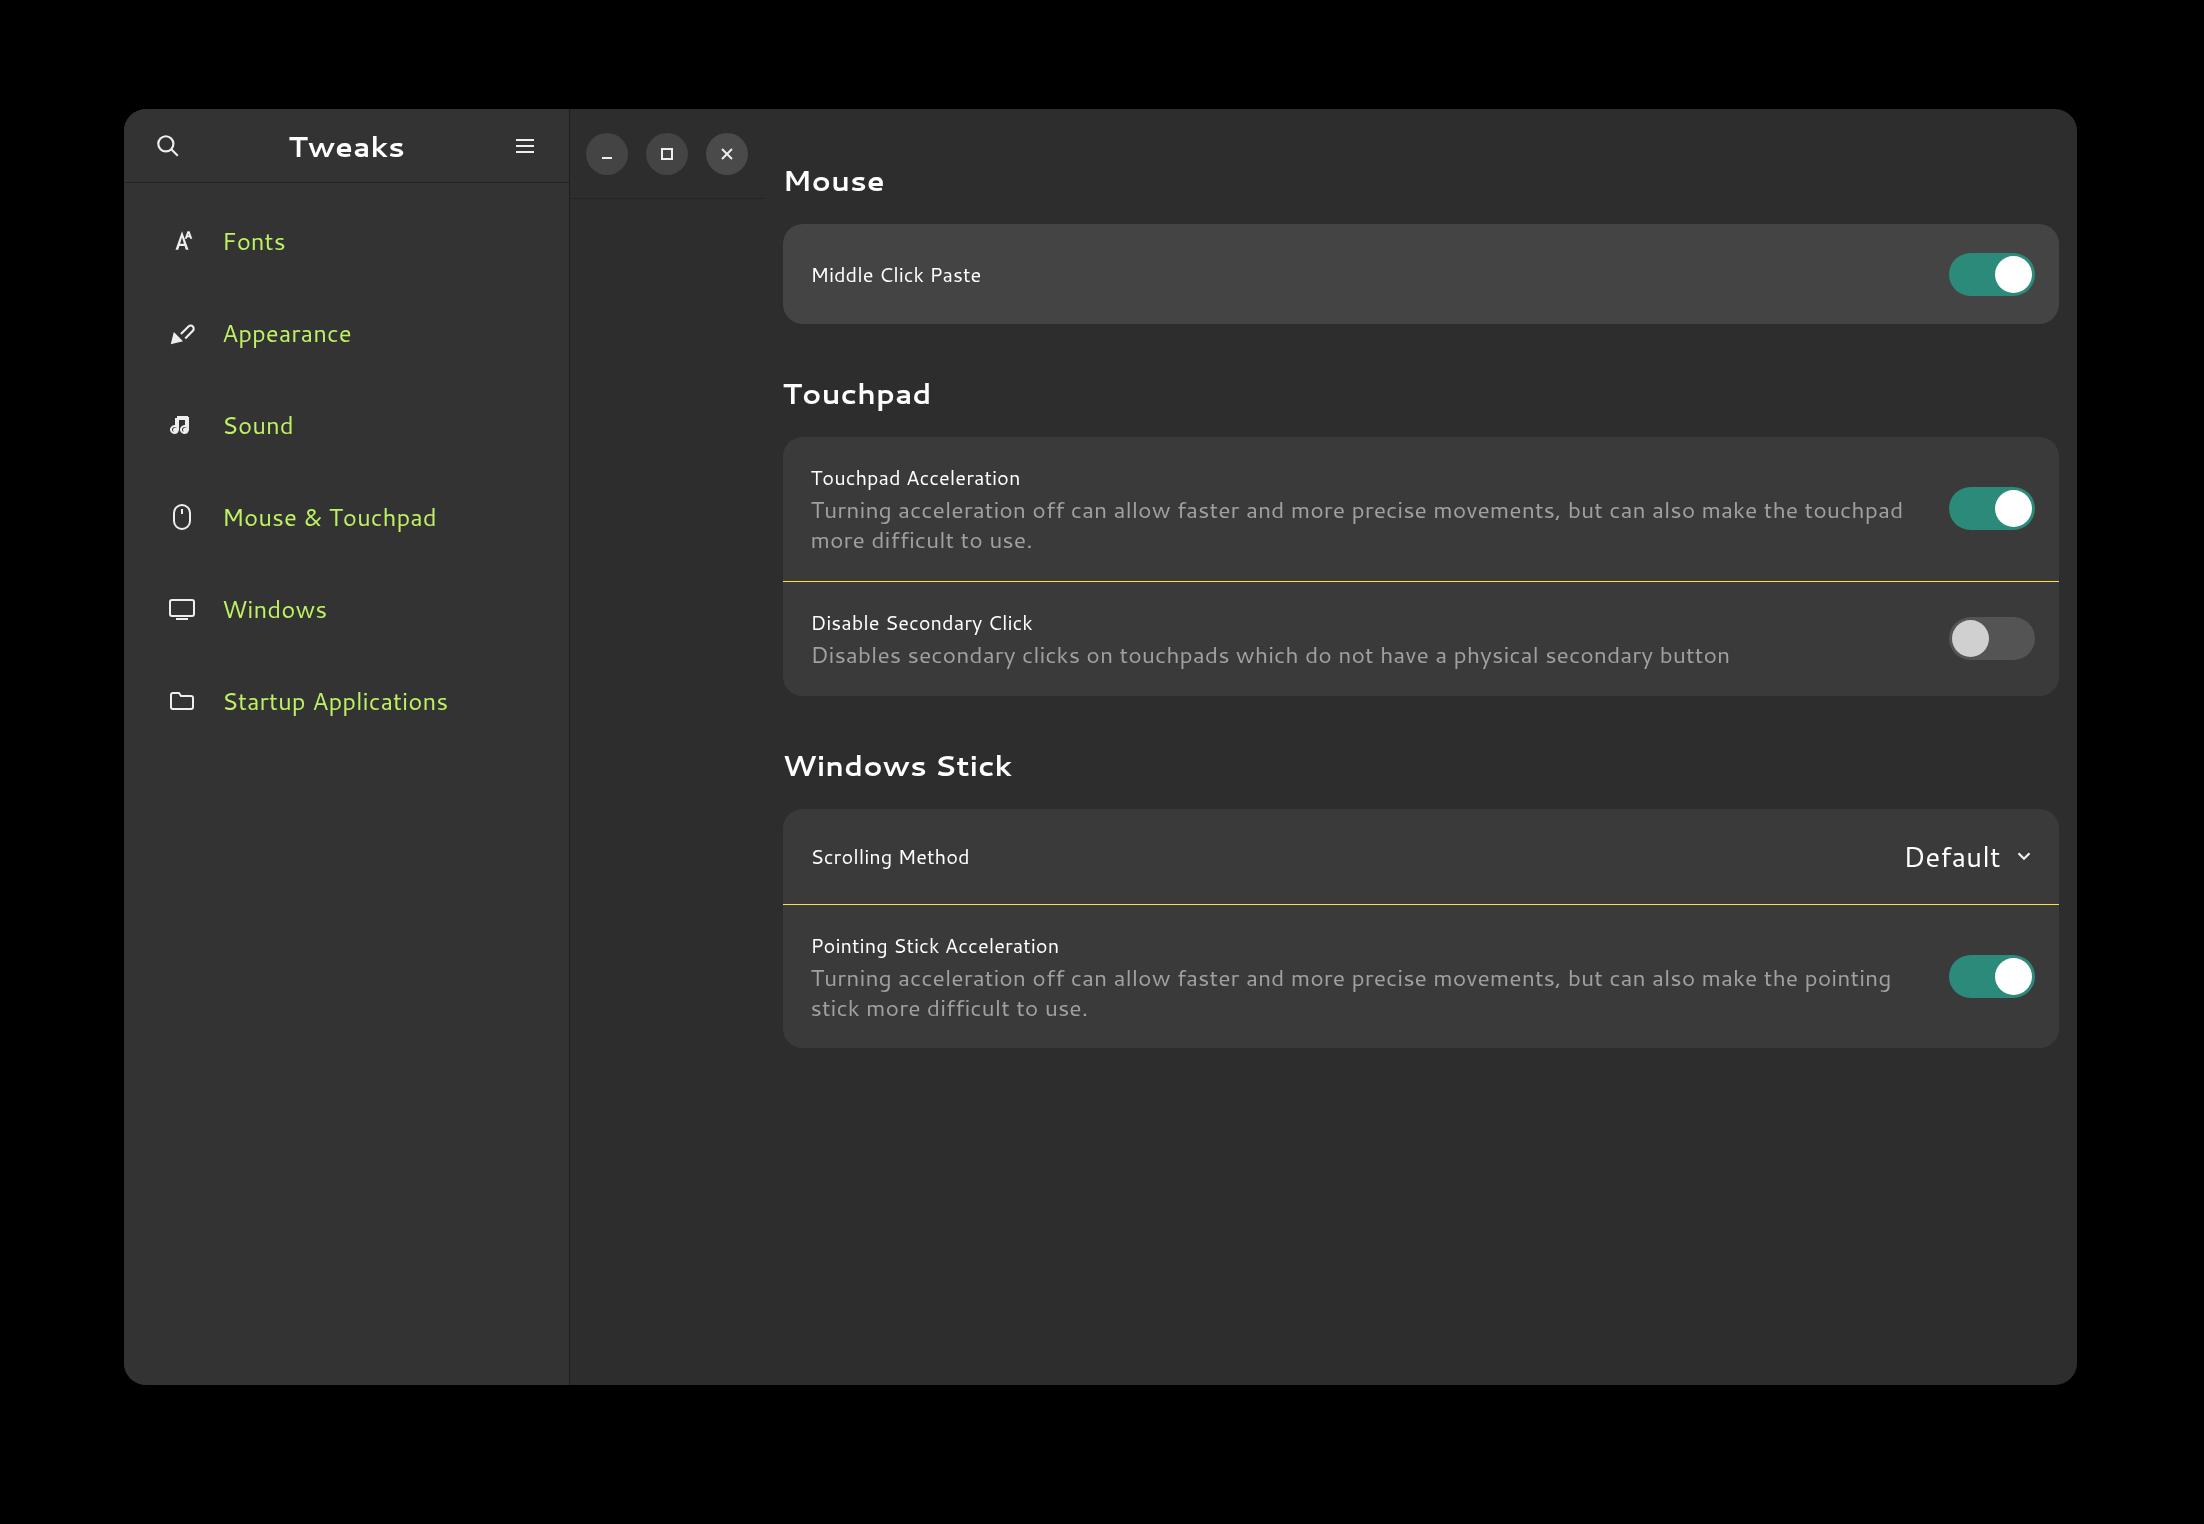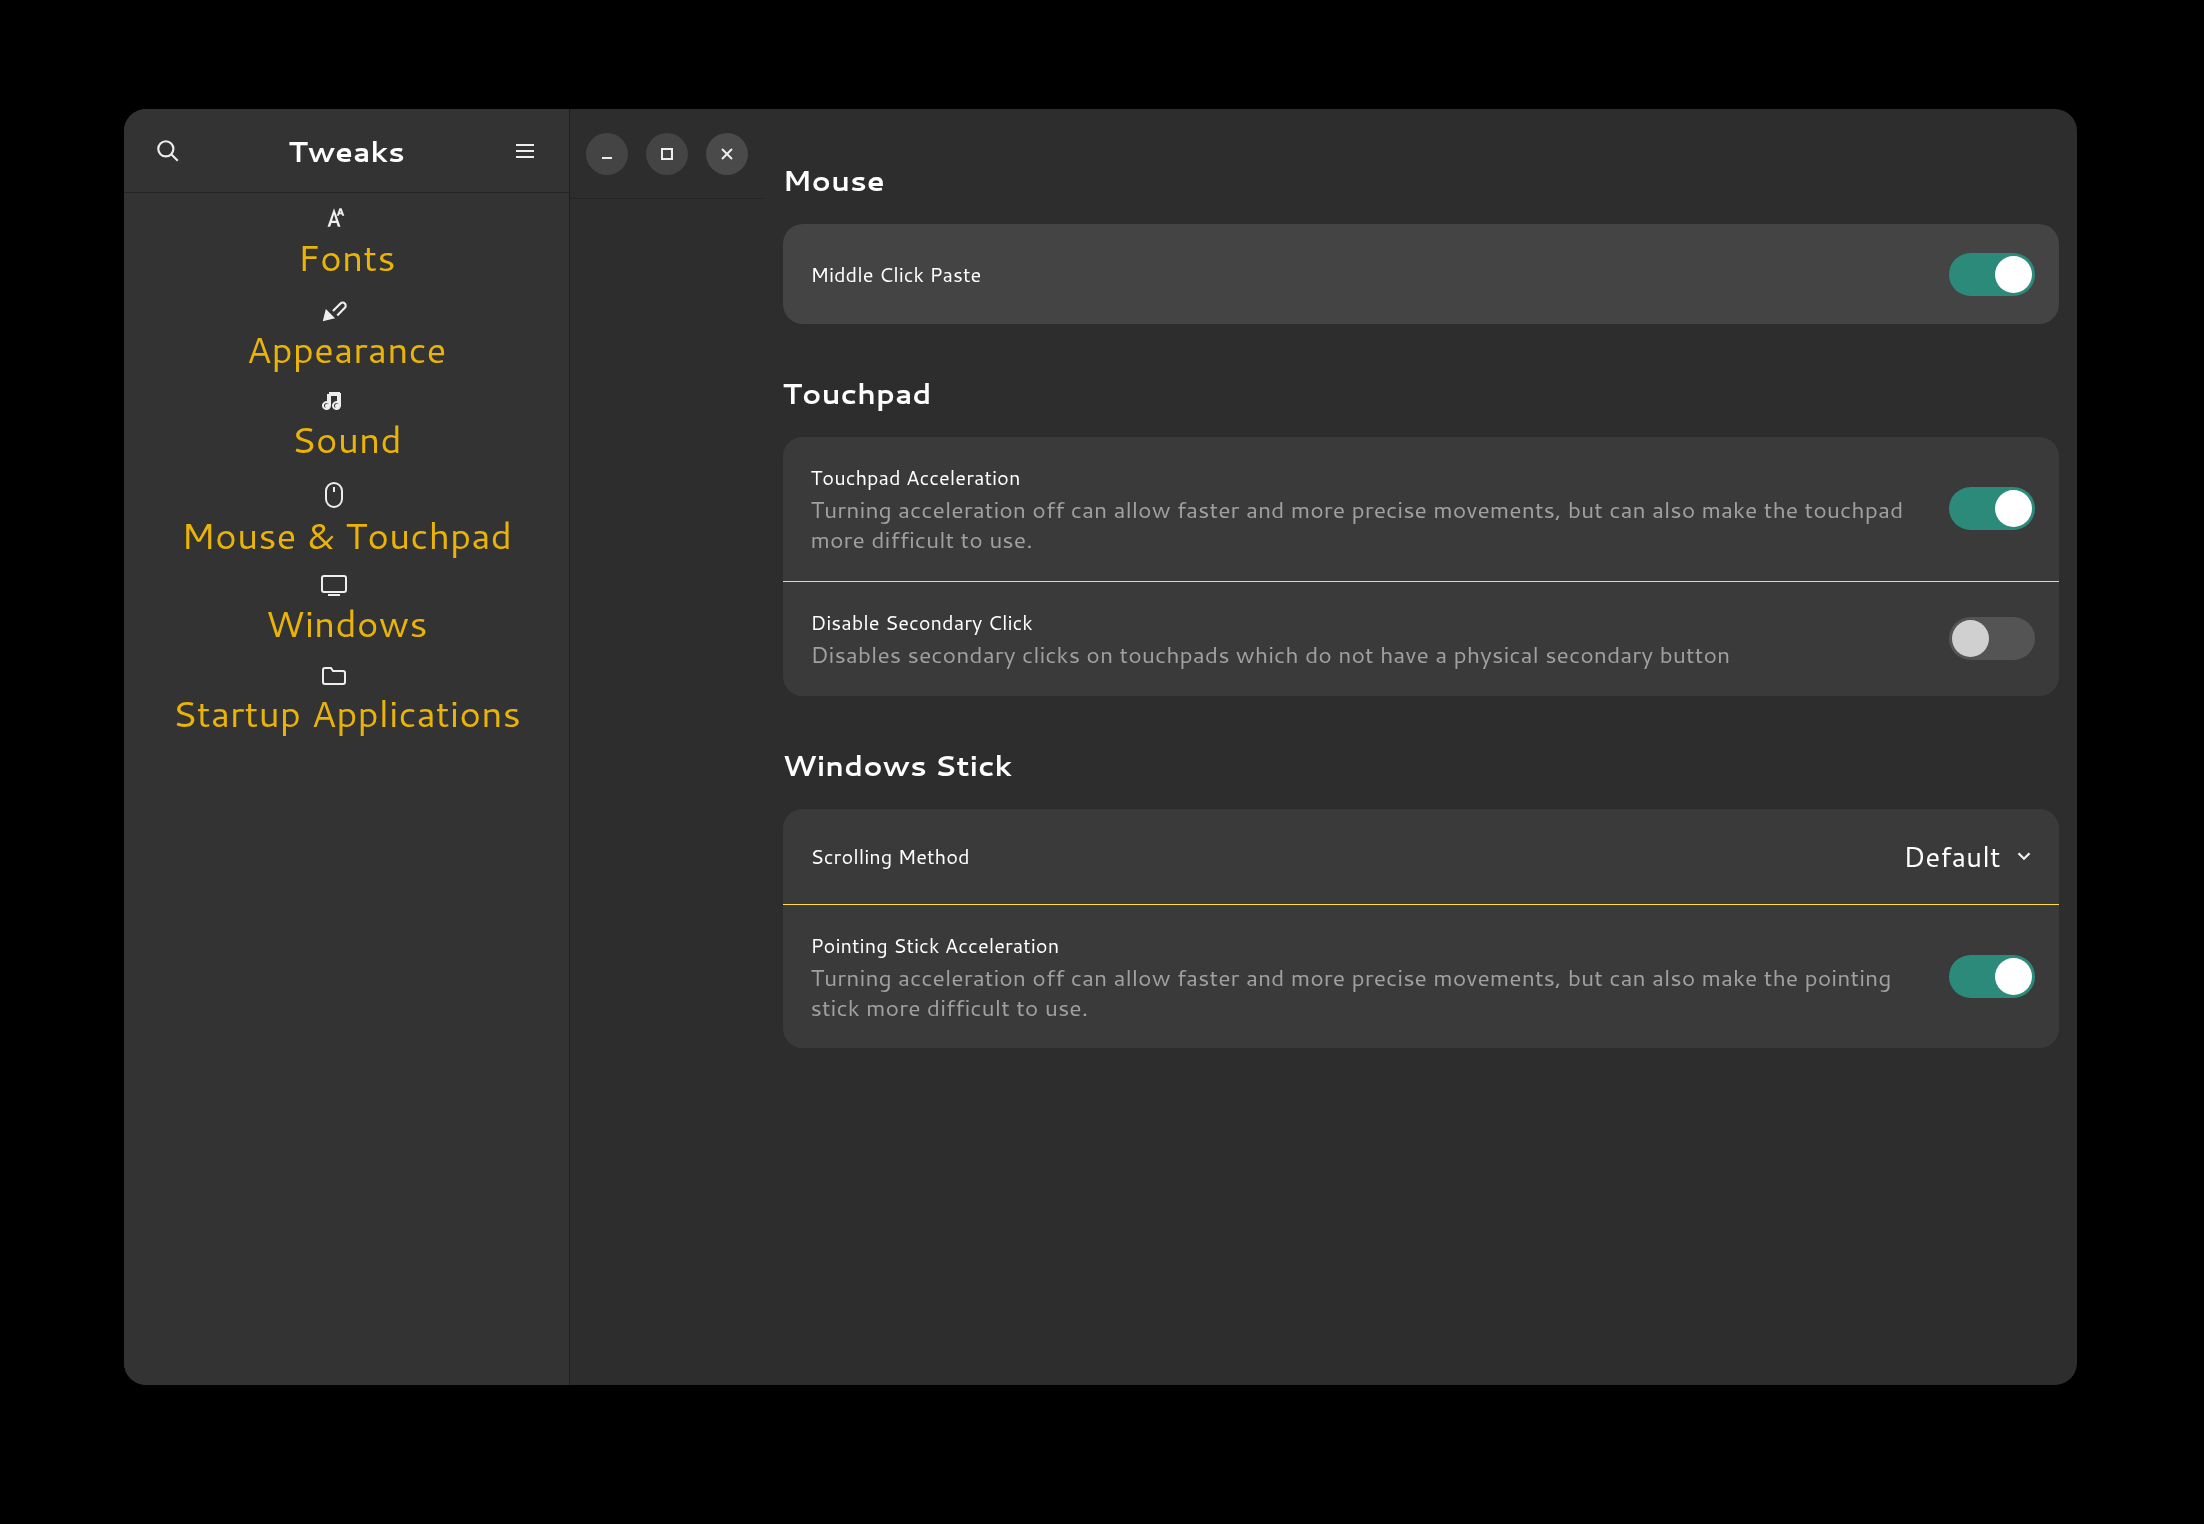--- a/index.html
+++ b/index.html
@@ -25,21 +25,21 @@
     box-shadow: 0 0 0 1px rgba(0,0,0,0.6);
   }
   .sidebar {
     width: 446px;
     background: #333333;
     border-right: 1px solid #1e1e1e;
     display: flex;
     flex-direction: column;
   }
   .sidebar-header {
-    height: 84px;
+    height: 74px;
     display: flex;
     align-items: center;
     padding: 0 24px;
     border-bottom: 1px solid #242424;
   }
   .search-btn {
     width: 40px; height: 40px;
     display: flex; align-items: center; justify-content: center;
     color: #eeeeee;
     cursor: pointer;
@@ -58,25 +58,24 @@
     cursor: pointer;
   }
   .sidebar-nav {
     padding-top: 12px;
   }
   .nav-item {
     display: flex;
     align-items: center;
     height: 92px;
     padding: 0 44px;
-    color: #eab308;
-    font-size: 37px;
+    color: #bef264;
+    font-size: 24px;
     font-weight: 400;
     cursor: pointer;
-    flex-direction: column;
   }
   .nav-icon {
     width: 28px;
     display: flex;
     justify-content: center;
     margin-right: 26px;
     color: #eeeeee;
   }
   .content {
     flex: 1;

